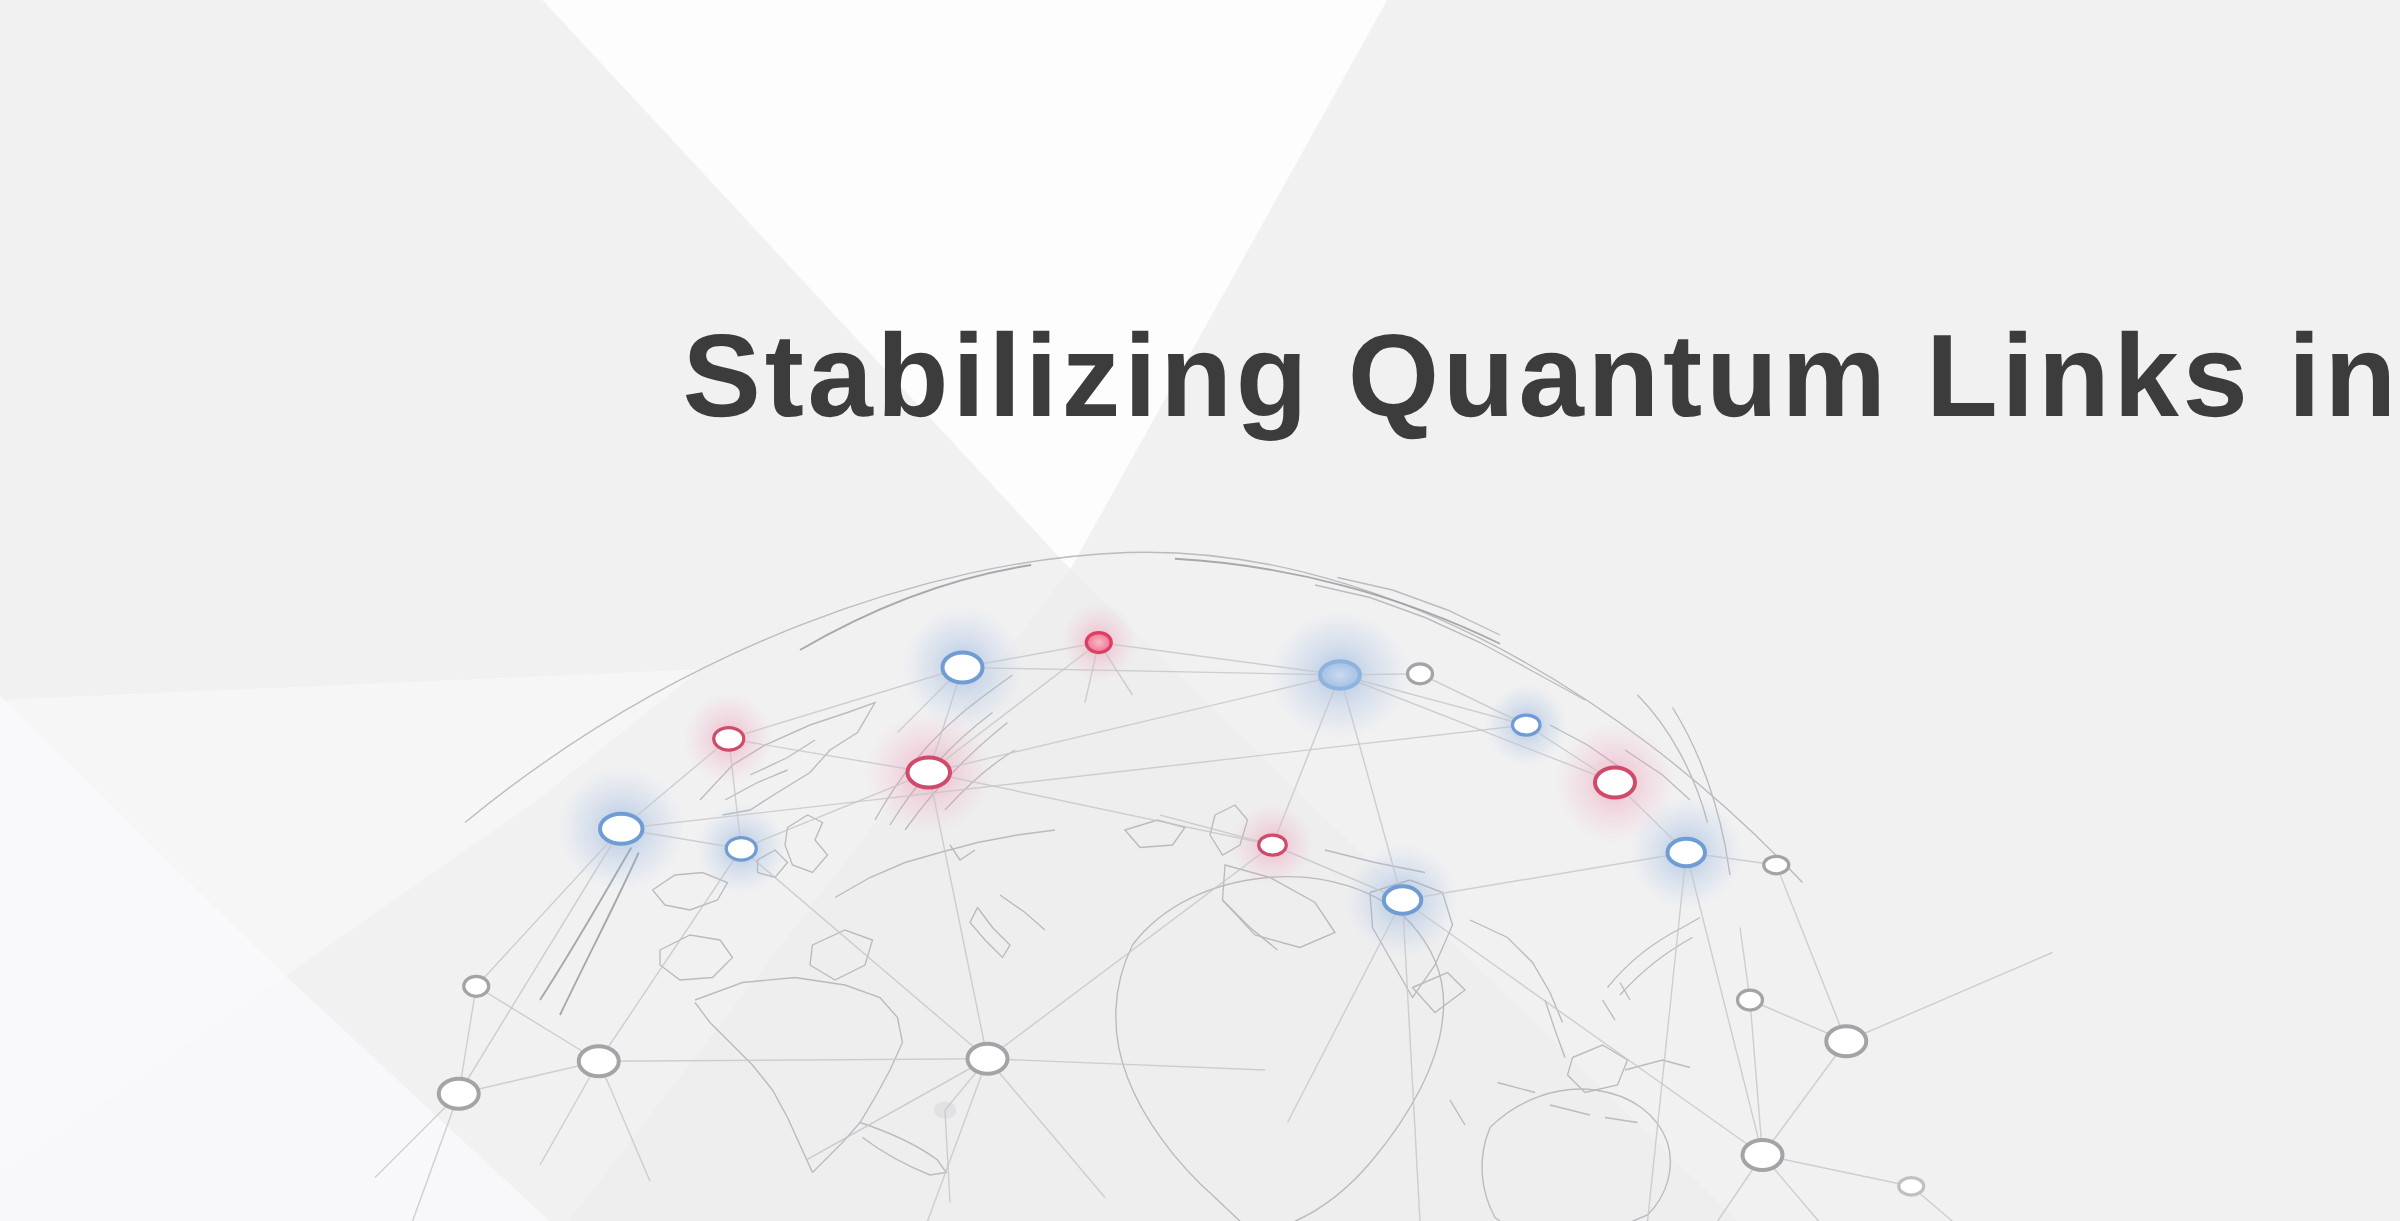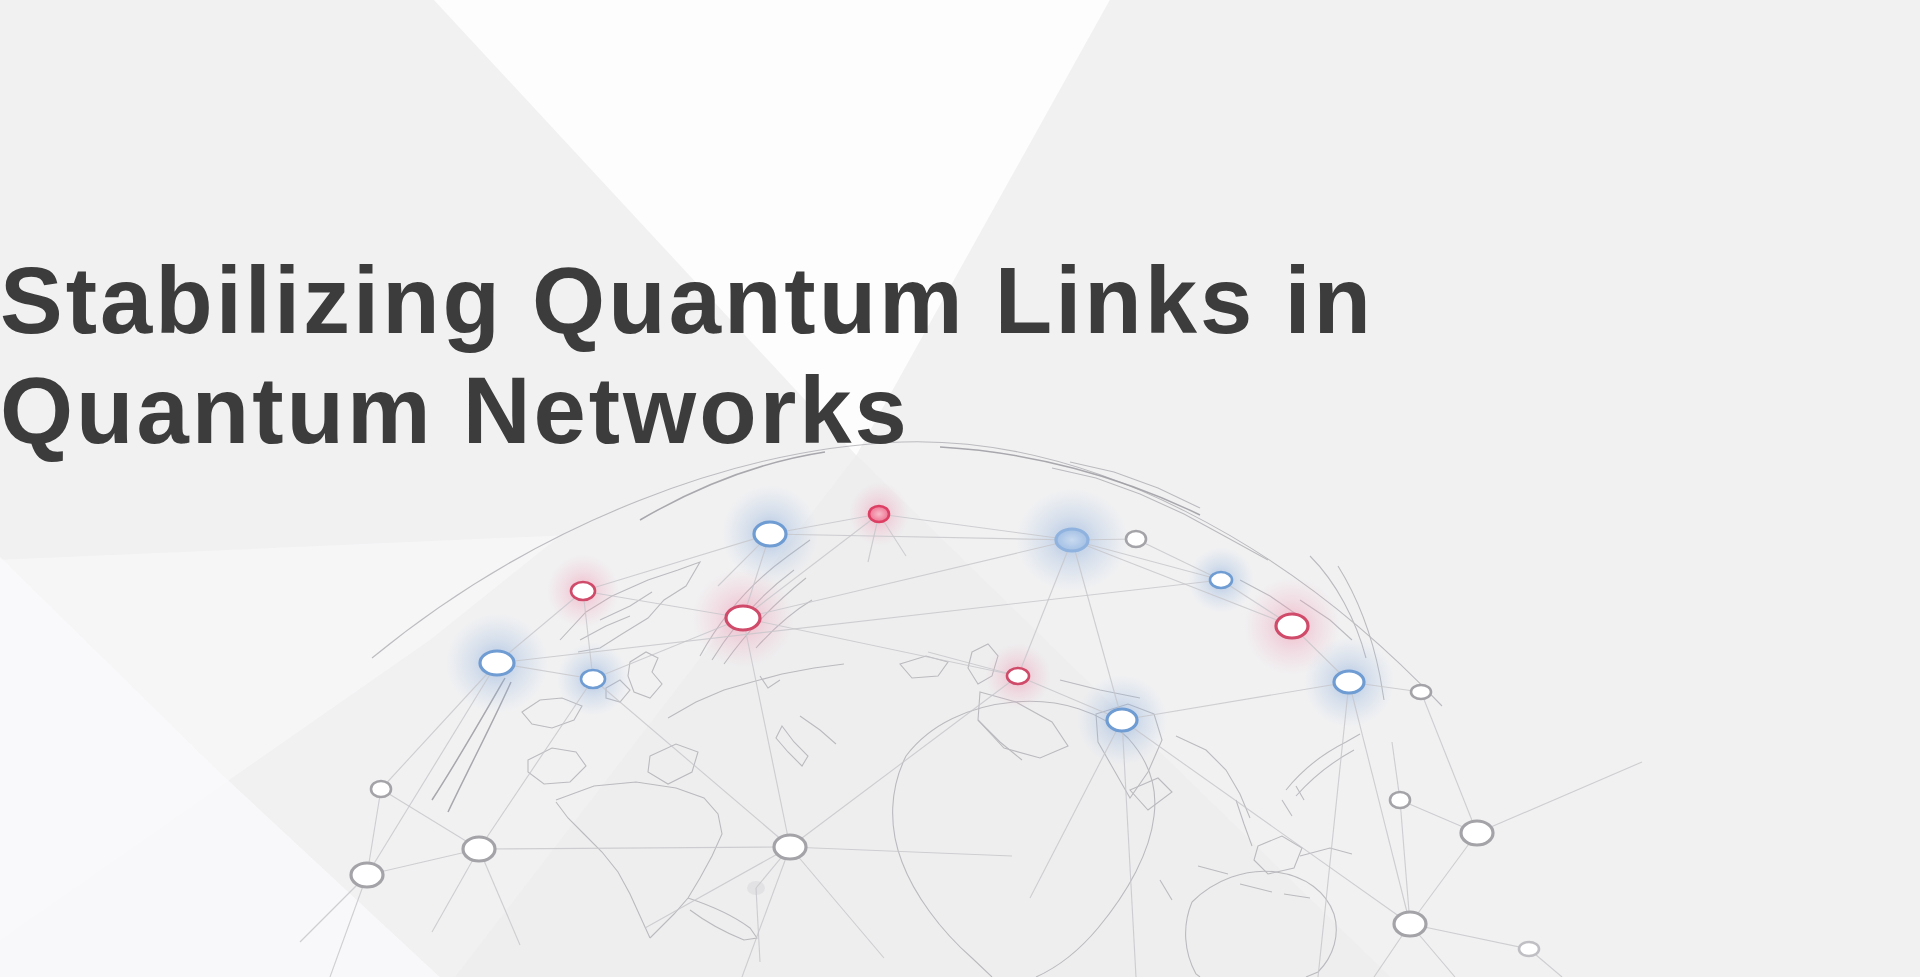--- a/index.html
+++ b/index.html
@@ -33,21 +33,21 @@
   }
   .bg-bottom-left {
     background: #fafafb;
     opacity: .8;
     clip-path: polygon(0% 57%, 11.4% 79%, 22.9% 100%, 0% 100%);
   }
   
   .title-block {
     position: absolute;
     left: 0; right: 0; top: 246px;
-    text-align: left;
+    text-align: right;
     font-weight: 700;
     font-size: 94px;
     line-height: 110px;
     letter-spacing: 3px;
     color: #3c3c3c;
     z-index: 3;
   }
   
   #scene {
     position: absolute;
@@ -268,16 +268,15 @@
         <ellipse cx="790" cy="847" rx="16" ry="12" fill="#ffffff" stroke="#a4a4a8" stroke-width="3.2"></ellipse>
         <ellipse cx="1400" cy="800" rx="10" ry="8" fill="#ffffff" stroke="#a4a4a8" stroke-width="2.6"></ellipse>
         <ellipse cx="1477" cy="833" rx="16" ry="12" fill="#ffffff" stroke="#a4a4a8" stroke-width="3.2"></ellipse>
         <ellipse cx="1410" cy="924" rx="16" ry="12" fill="#ffffff" stroke="#a4a4a8" stroke-width="3.2"></ellipse>
         <ellipse cx="1529" cy="949" rx="10" ry="7" fill="#ffffff" stroke="#c0c0c4" stroke-width="2.6"></ellipse>
       </g>
   </svg>
 
   <div class="title-block">
     <div>Stabilizing Quantum Links in</div>
-    <div>Quantum Networks</div>
   </div>
 
 </div>
 
 </body></html>

